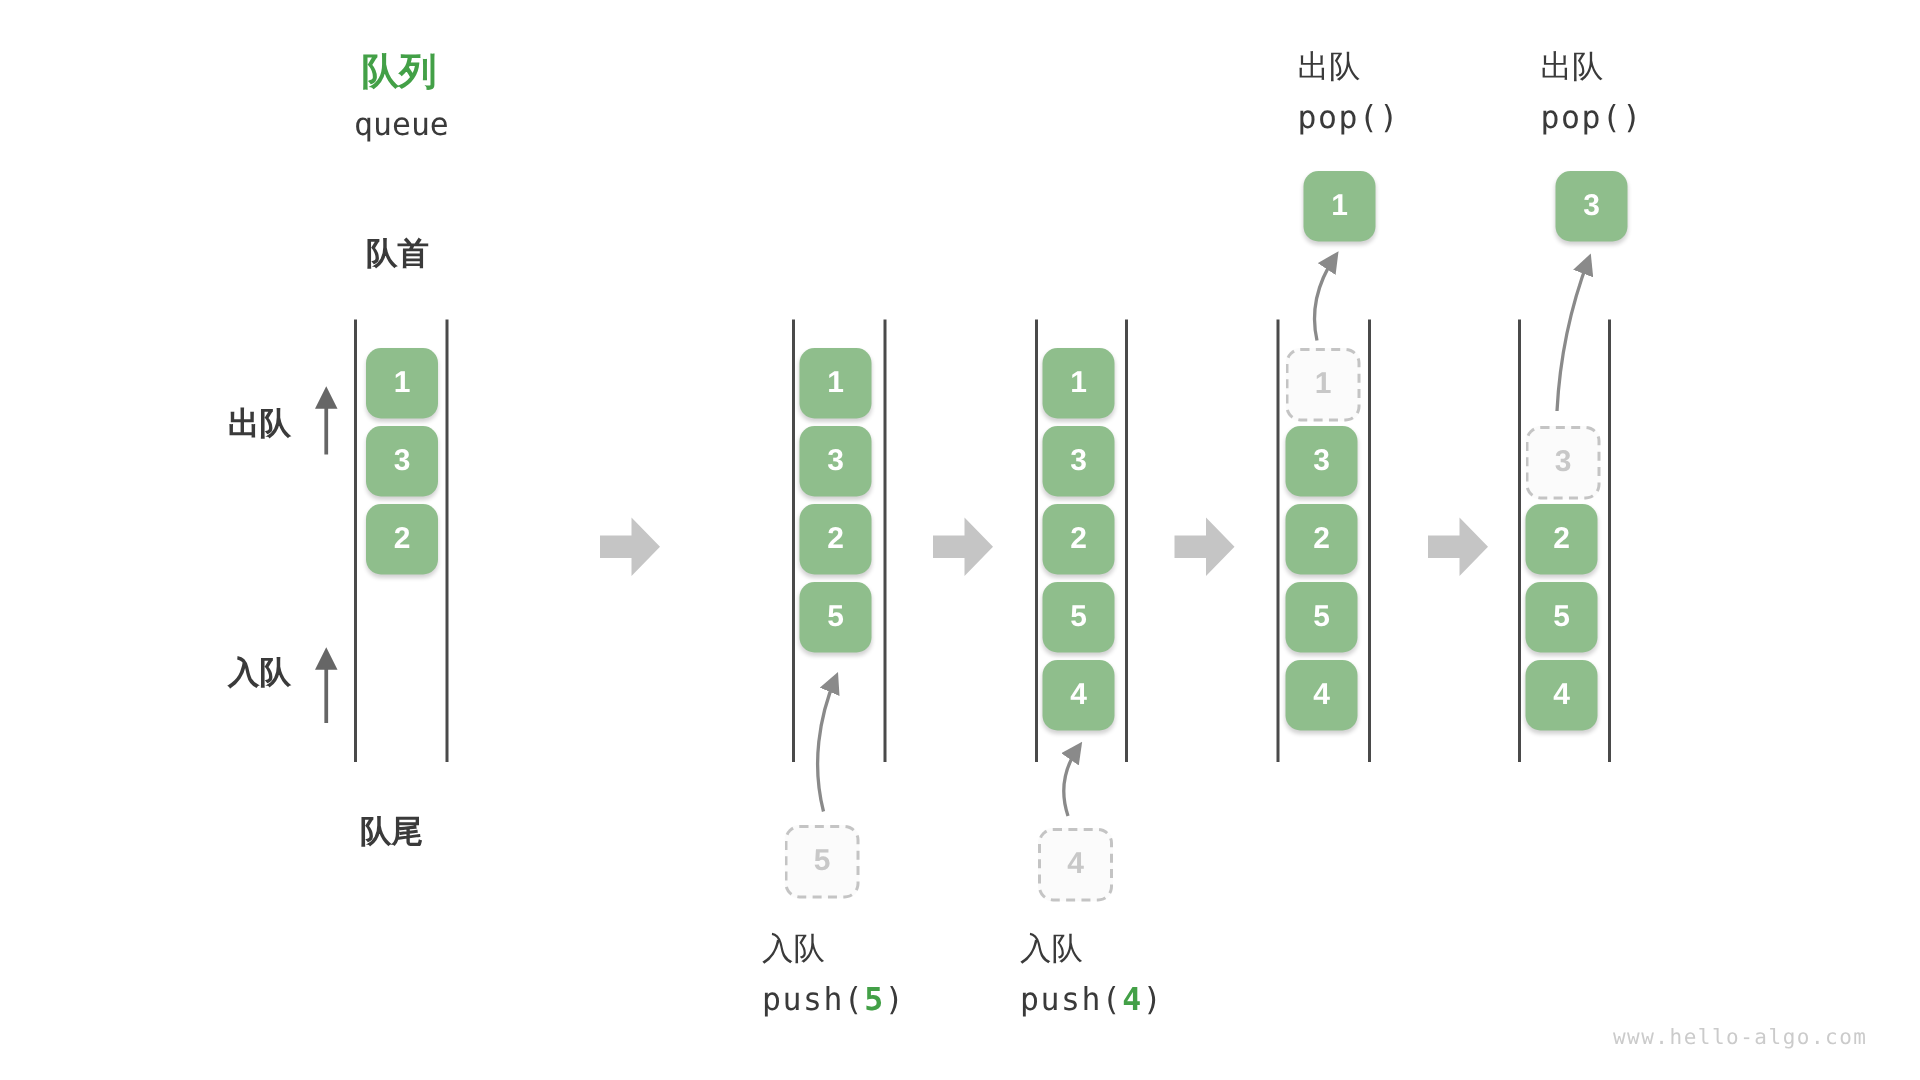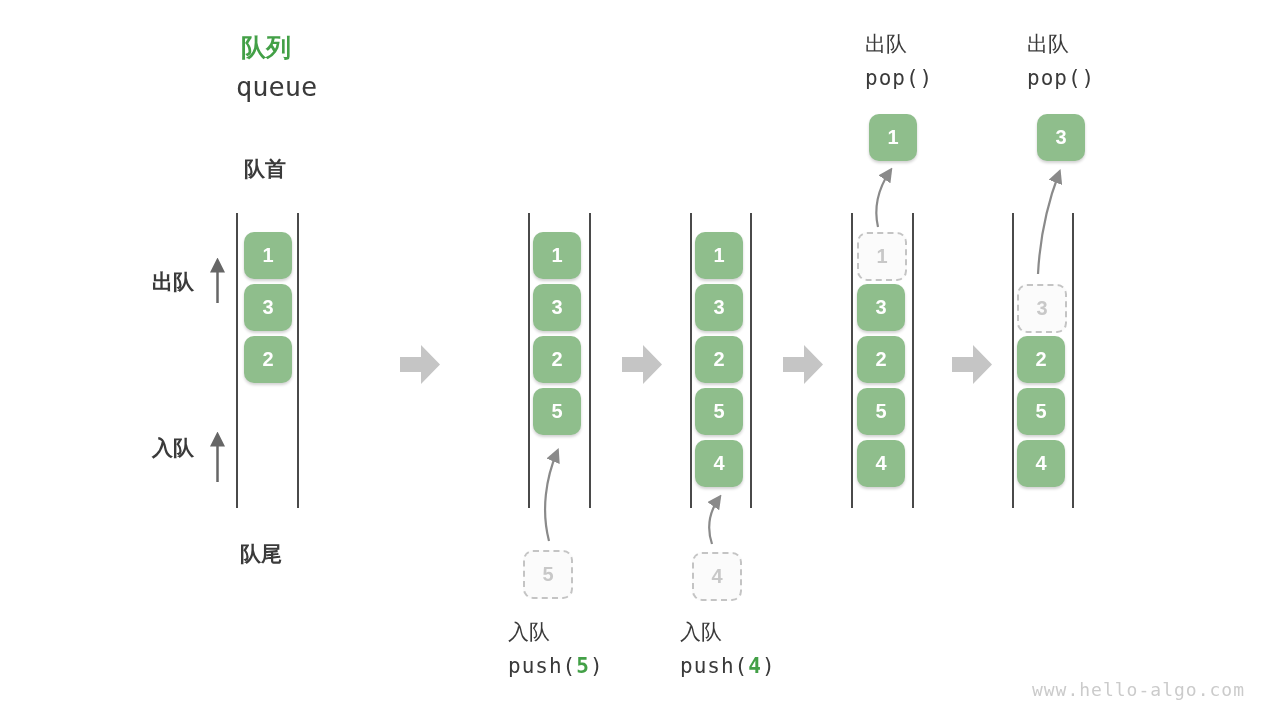--- a/index.html
+++ b/index.html
@@ -13,21 +13,21 @@
     --line-dark:#4A4A4A;
     --watermark-gray:#CBCBCB;
   }
   html,body{margin:0;padding:0;background:#fff;}
   .canvas{
     position:relative;width:1280px;height:720px;background:#ffffff;
     font-family:"Liberation Sans",sans-serif;overflow:hidden;
   }
   .abs{position:absolute;}
   .title-zh{font-size:25px;font-weight:bold;color:var(--title-green);}
-  .title-en{font-family:"DejaVu Sans Mono",monospace;font-size:27px;color:var(--text-dark);}
+  .title-en{font-family:"DejaVu Sans Mono",monospace;font-size:21px;color:var(--text-dark);}
   .zh-label{font-size:21px;font-weight:bold;color:var(--text-dark);}
   .zh-label-light{font-size:21px;font-weight:500;color:var(--text-dark);}
   .code{font-family:"DejaVu Sans Mono",monospace;font-size:21px;color:var(--text-dark);letter-spacing:1px;}
   .code .arg{color:var(--title-green);font-weight:bold;}
   .vline{position:absolute;width:2px;height:295px;top:213px;background:var(--line-dark);}
   .qbox{
     position:absolute;width:48px;height:47px;border-radius:10px;
     background:var(--box-green);color:#fff;font-size:20px;font-weight:bold;
     display:flex;align-items:center;justify-content:center;
     box-shadow:0 2px 3px rgba(0,0,0,0.18);
@@ -35,21 +35,21 @@
   .ghost{
     position:absolute;width:46px;height:45px;border-radius:10px;
     border:2px dashed var(--ghost-border);background:#FBFBFB;
     color:var(--ghost-text);font-size:20px;font-weight:bold;
     display:flex;align-items:center;justify-content:center;
   }
   .op-group{position:absolute;display:flex;flex-direction:column;gap:8px;}
   .overlay{position:absolute;left:0;top:0;pointer-events:none;}
   .watermark{
     position:absolute;right:35px;bottom:20px;
-    font-family:"DejaVu Sans Mono",monospace;font-size:18px;
+    font-family:"DejaVu Sans Mono",monospace;font-size:14px;
     color:var(--watermark-gray);letter-spacing:1px;
   }
 </style>
 </head>
 <body>
 
 <div class="canvas">
 
   <div class="abs title-zh" style="left:241px;top:31px;">队列</div>
   <div class="abs title-en" style="left:236px;top:71px;">queue</div>

